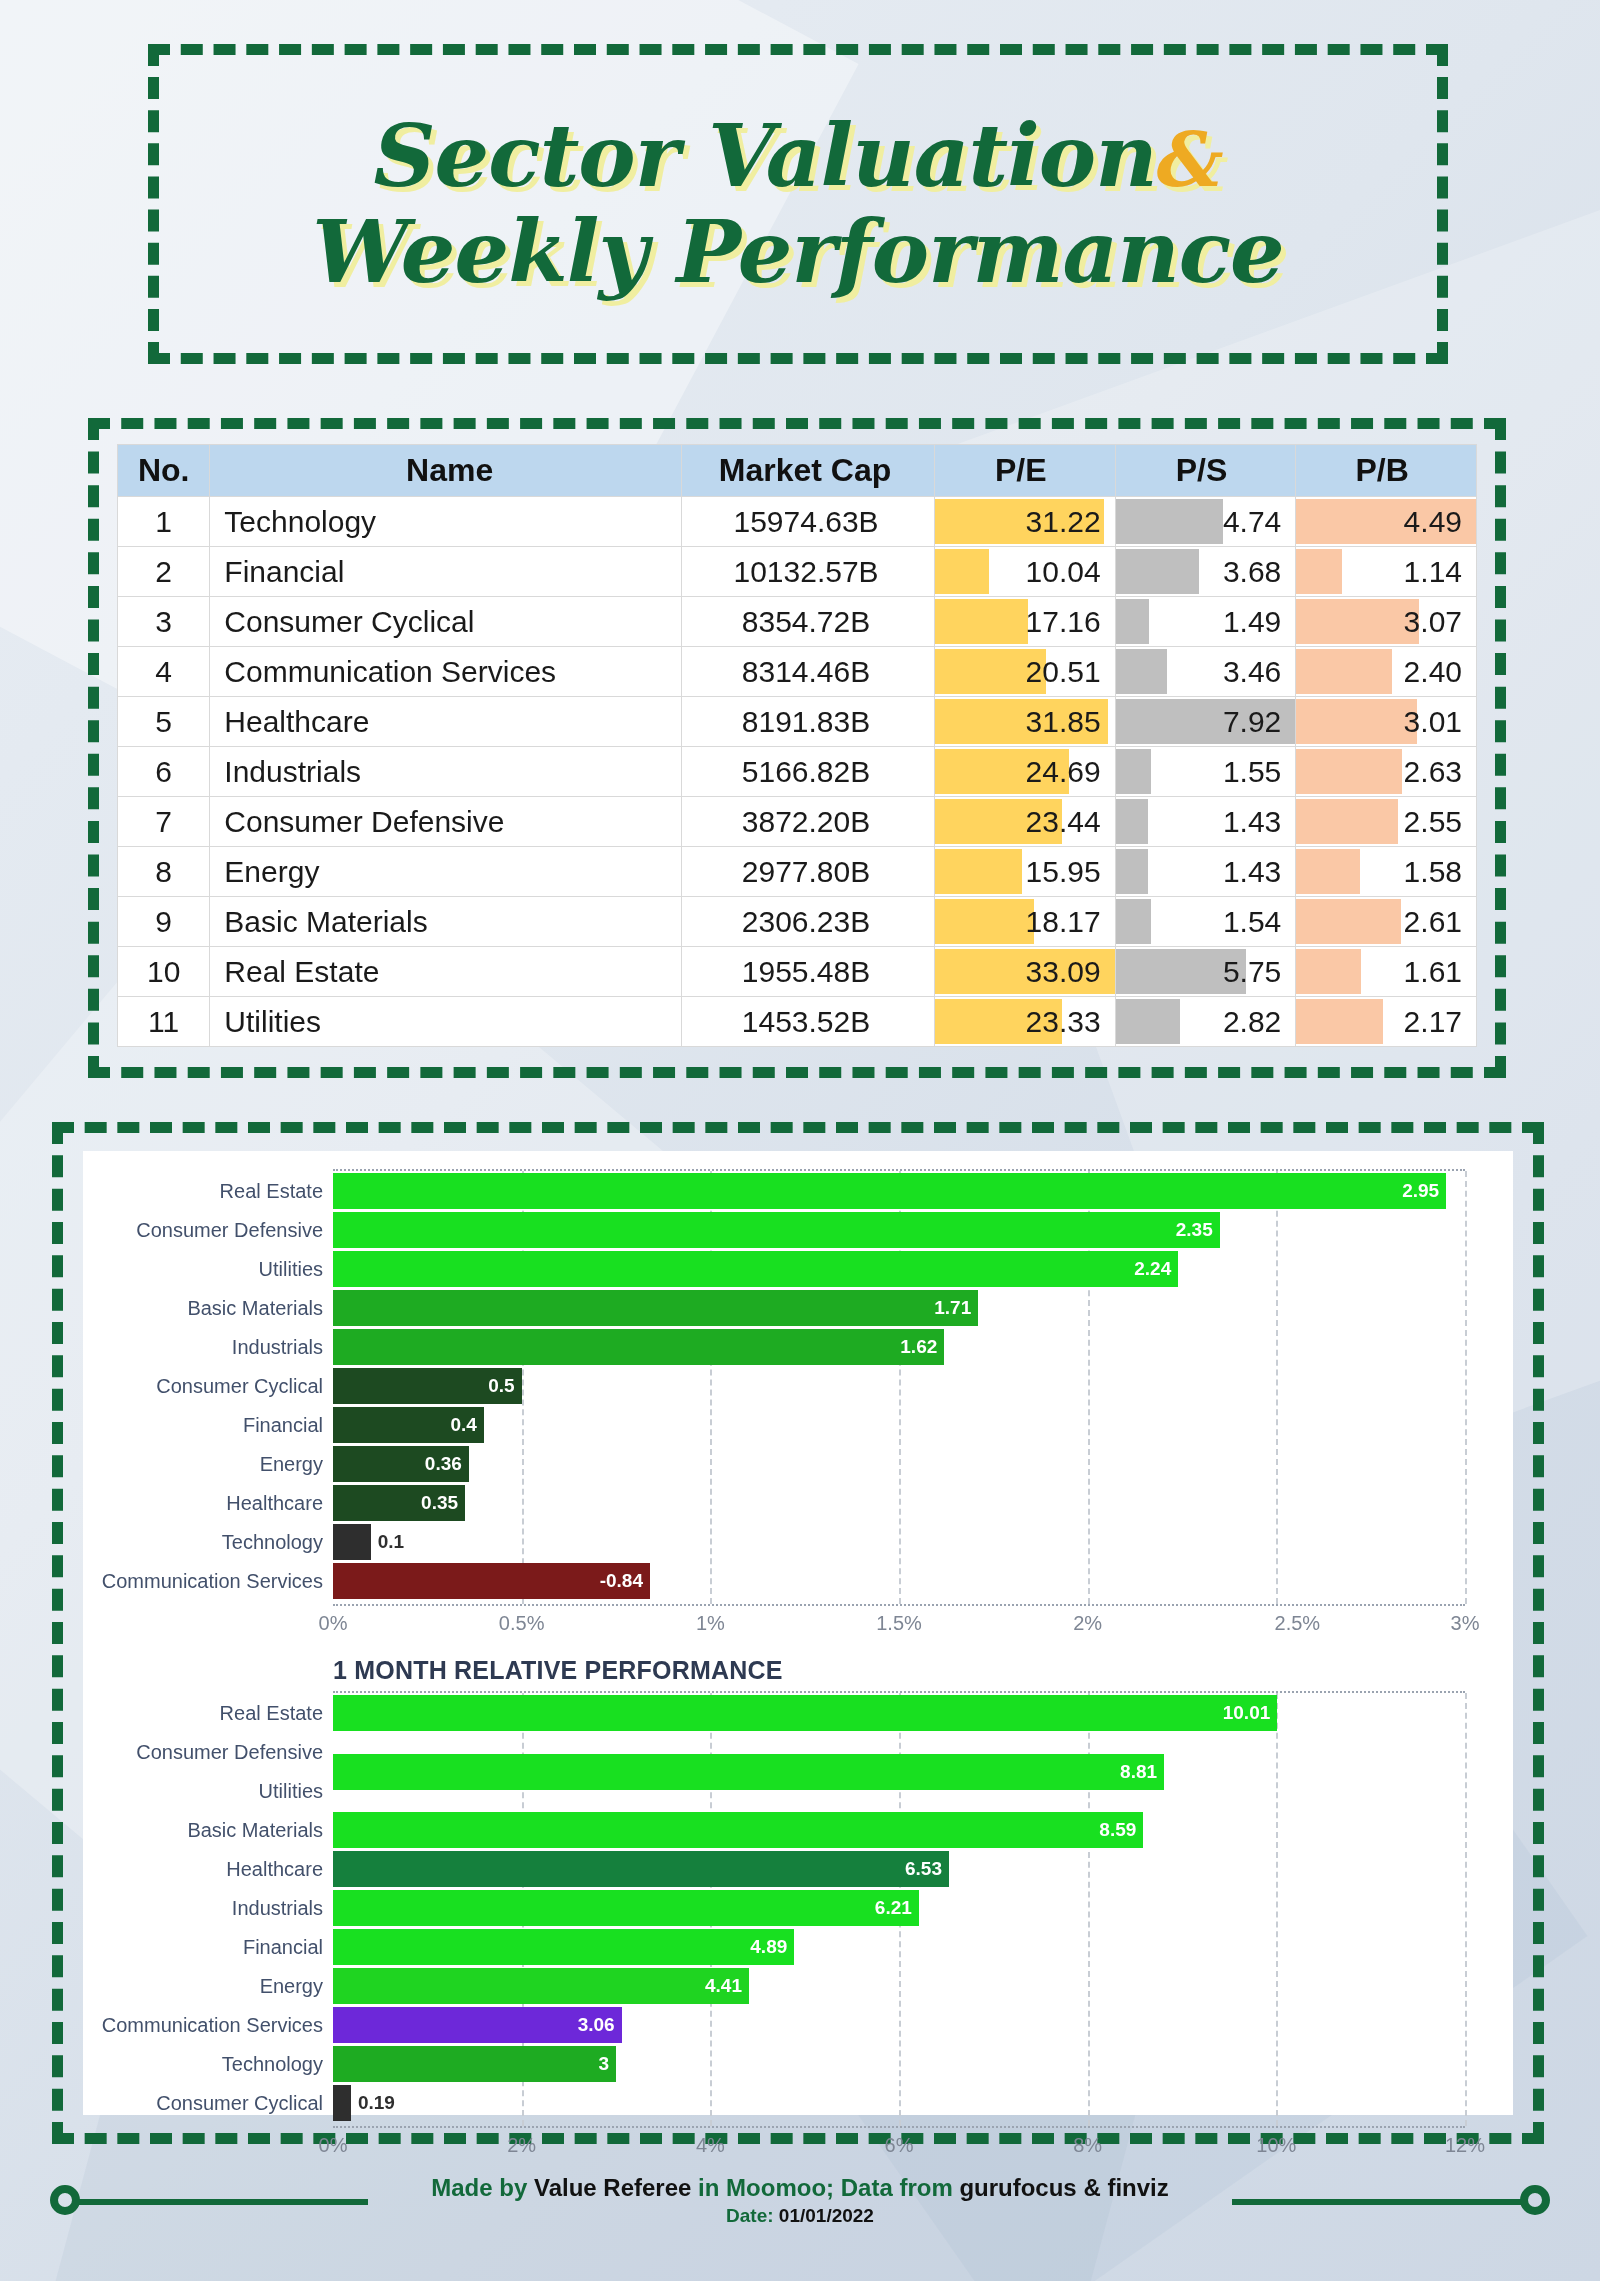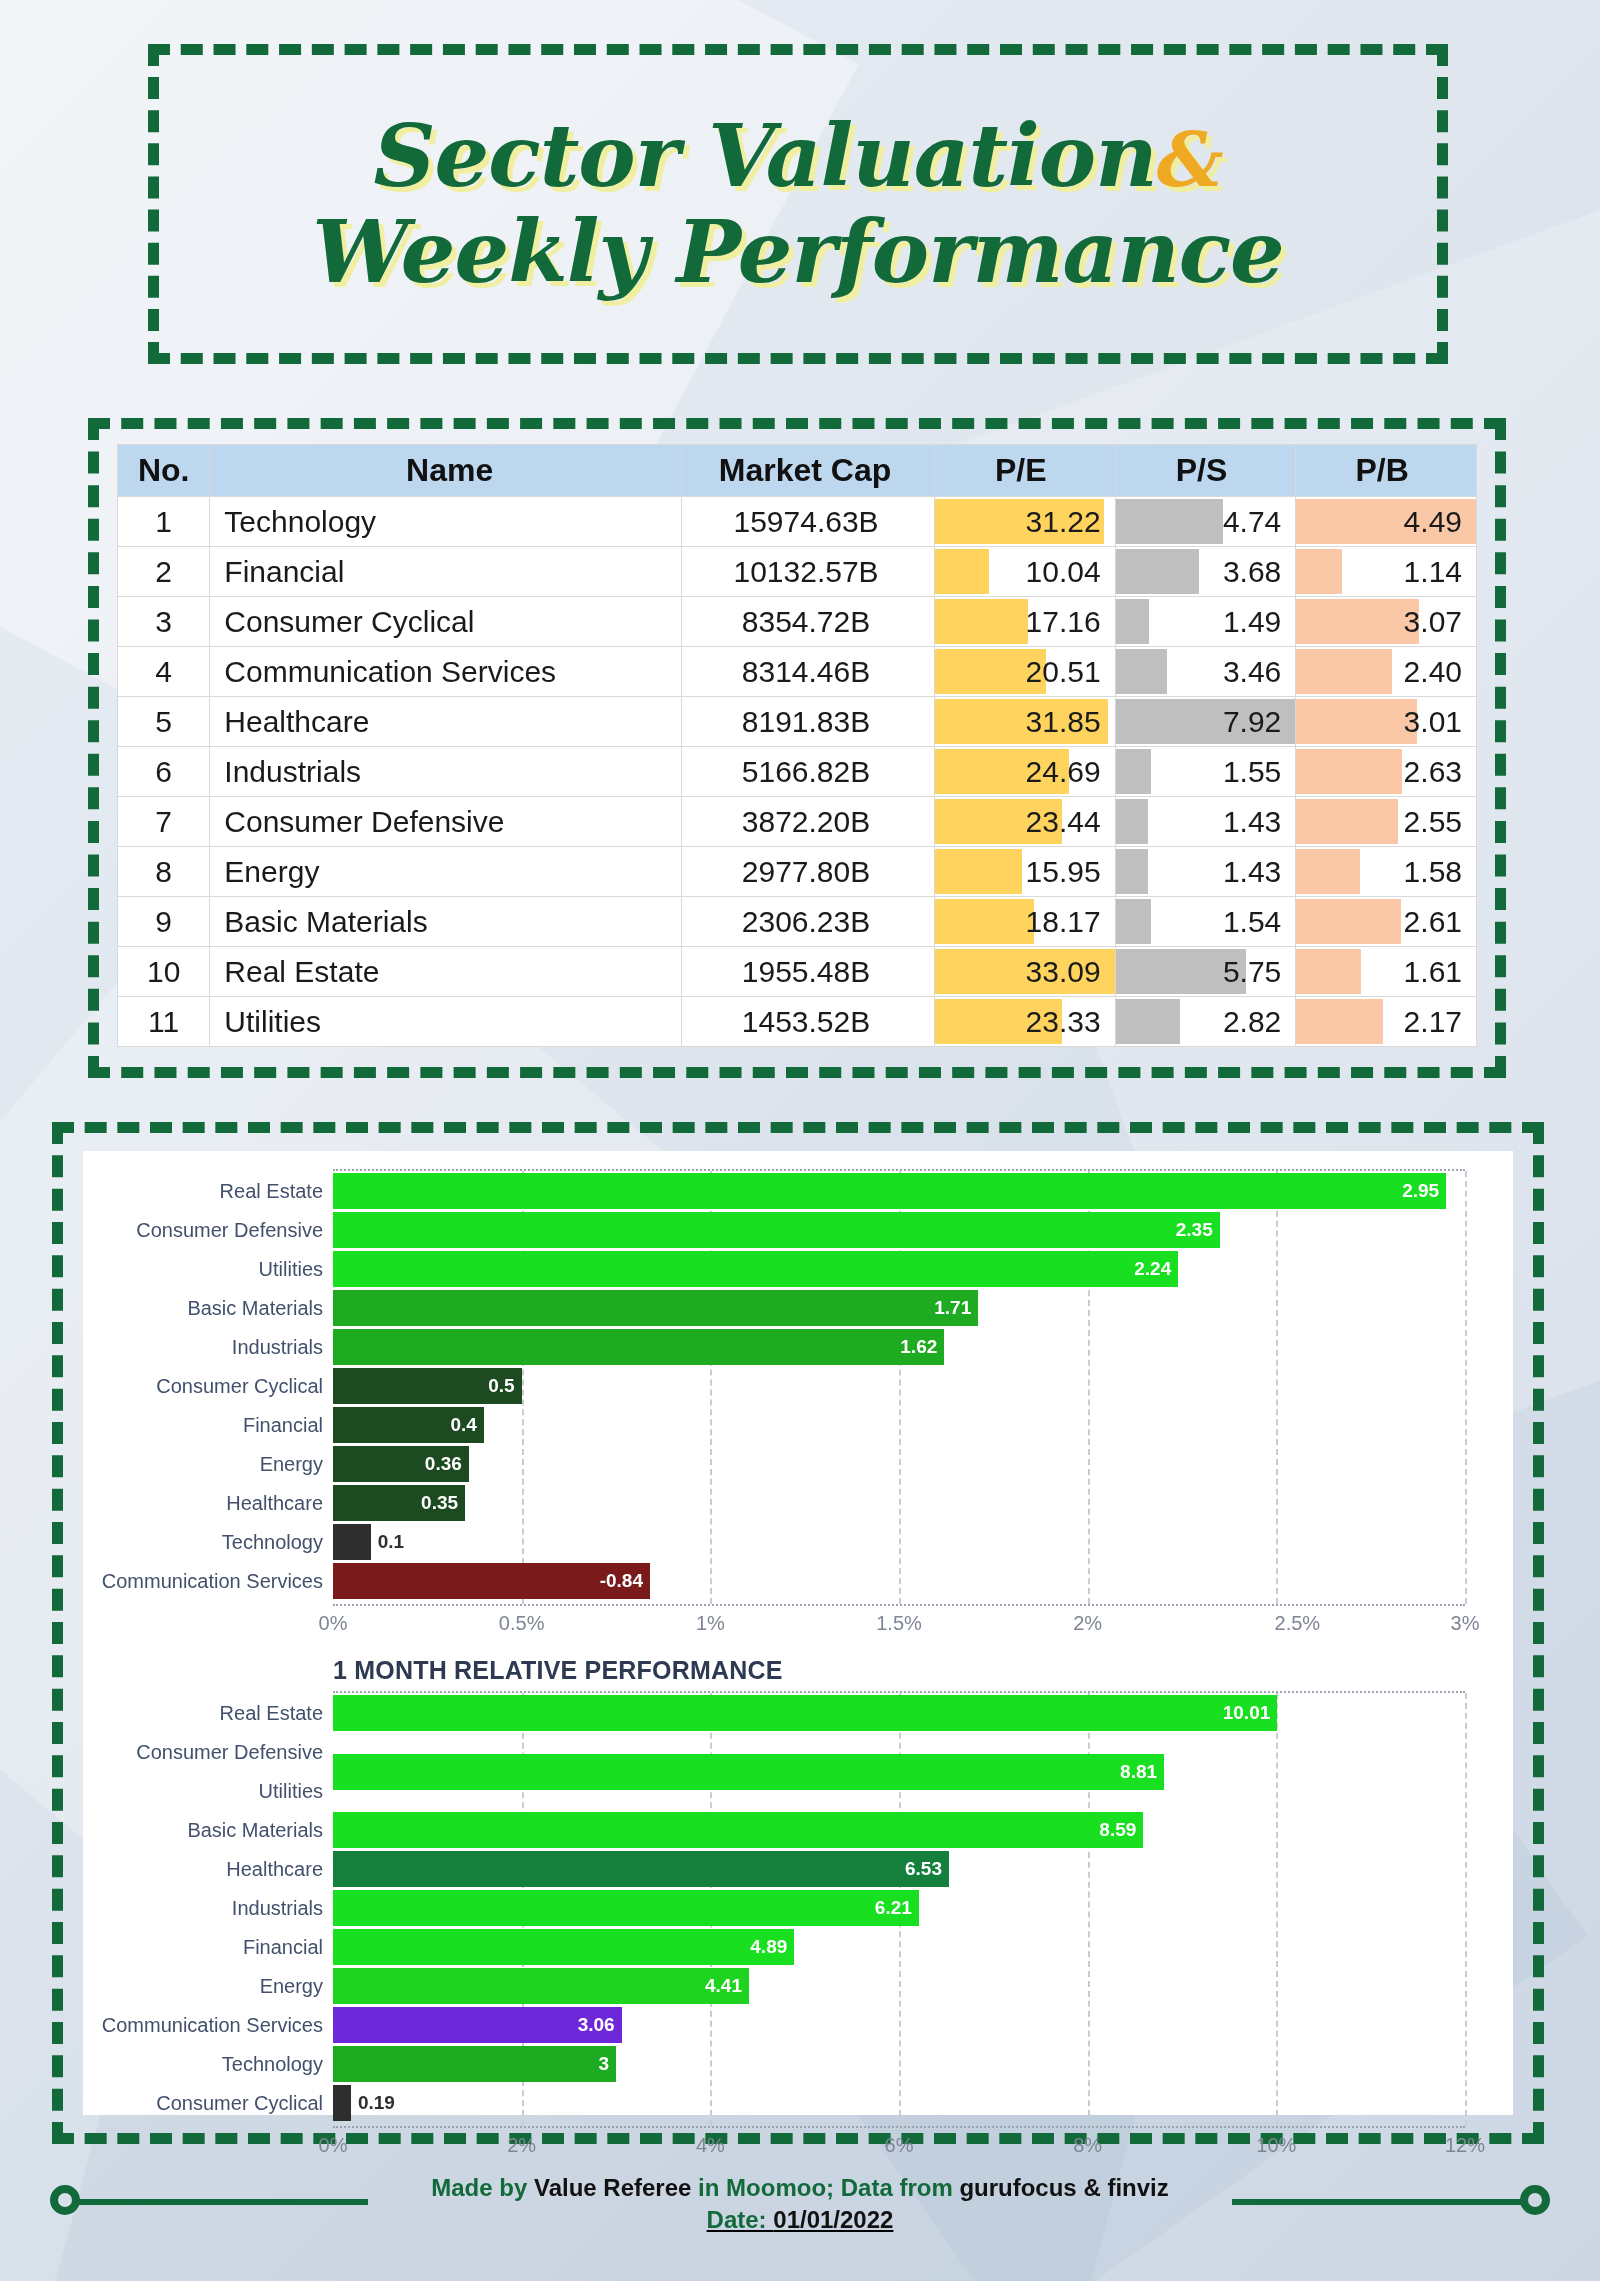--- a/index.html
+++ b/index.html
@@ -184,21 +184,21 @@
   .deco-line.right { right: 78px; width: 290px; }
   .deco-ring {
     position: absolute; top: -11px;
     width: 30px; height: 30px; border-radius: 50%;
     border: 8px solid #12693a;
   }
   .deco-ring.left  { left: 50px; }
   .deco-ring.right { right: 50px; }
   .foot-text { text-align: center; padding-top: 10px; }
   .foot-l1 { font-size: 24px; font-weight: bold; line-height: 1.3; }
-  .foot-l2 { font-size: 24px; font-weight: bold; line-height: 1.4; text-decoration: underline; }
+  .foot-l2 { font-size: 19px; font-weight: bold; line-height: 1.4; }
   .g { color: #12693a; }
   .k { color: #111111; }
 </style>
 </head>
 <body>
 
 <div class="bg-facets">
   <span class="f1"></span>
     <span class="f2"></span>
     <span class="f3"></span>

